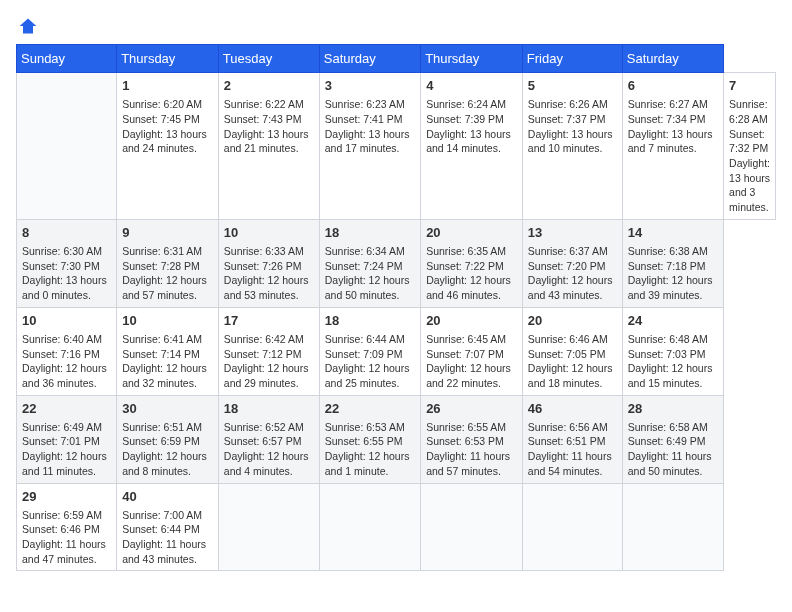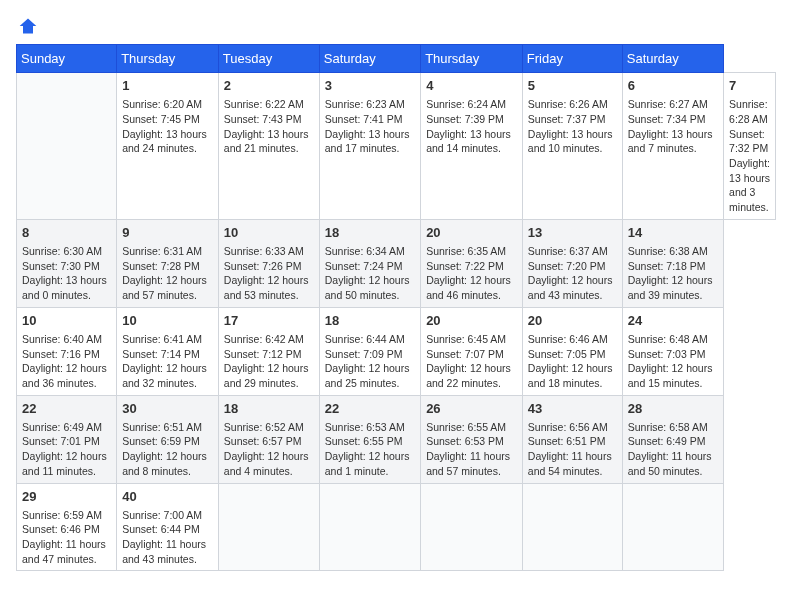--- a/index.html
+++ b/index.html
@@ -227,21 +227,21 @@
         </td>
         <td>
           <span class="day-num">22</span>
           <div class="day-info">Sunrise: 6:53 AM<br>Sunset: 6:55 PM<br>Daylight: 12 hours and 1 minute.</div>
         </td>
         <td>
           <span class="day-num">26</span>
           <div class="day-info">Sunrise: 6:55 AM<br>Sunset: 6:53 PM<br>Daylight: 11 hours and 57 minutes.</div>
         </td>
         <td>
-          <span class="day-num">43</span>
+          <span class="day-num">46</span>
           <div class="day-info">Sunrise: 6:56 AM<br>Sunset: 6:51 PM<br>Daylight: 11 hours and 54 minutes.</div>
         </td>
         <td>
           <span class="day-num">28</span>
           <div class="day-info">Sunrise: 6:58 AM<br>Sunset: 6:49 PM<br>Daylight: 11 hours and 50 minutes.</div>
         </td>
       </tr>
       <tr>
         <td>
           <span class="day-num">29</span>

